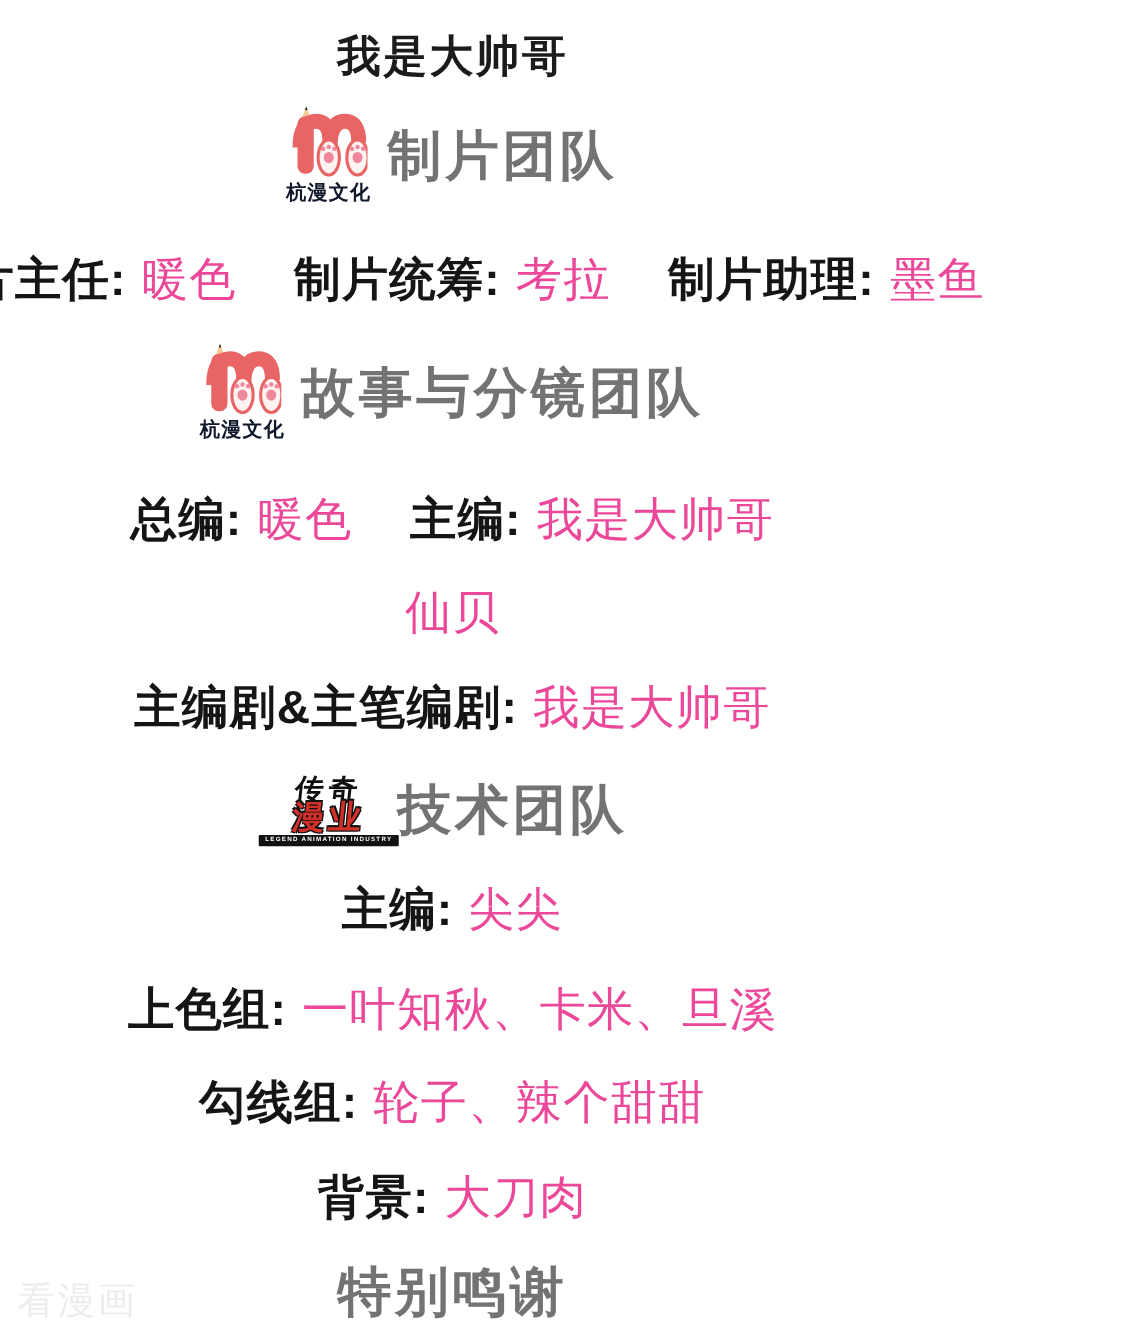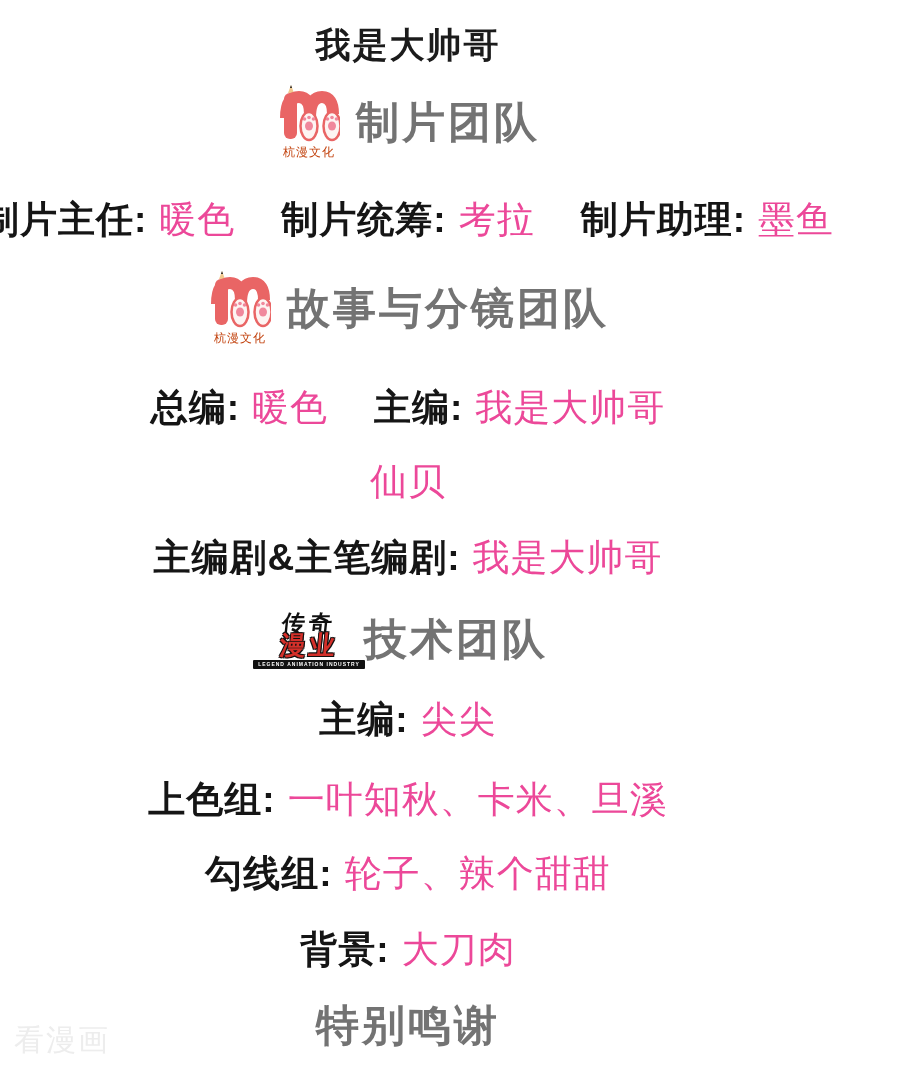--- a/index.html
+++ b/index.html
@@ -6,21 +6,21 @@
   html, body { width: 900px; height: 1071px; }
   body {
     background: #ffffff;
     font-family: "Liberation Sans", "DejaVu Sans", sans-serif;
     color: #181818;
     overflow: hidden;
     position: relative;
   }
   .page {
     width: 724px; height: 1071px;
-    display: flex; flex-direction: column; align-items: center; margin-left: 46px;
+    display: flex; flex-direction: column; align-items: center;
   }
 
   
   .page-title {
     margin-top: 22px;
     font-size: 35px; font-weight: 600; letter-spacing: 2px;
     color: #1b1b1b;
   }
 
   
@@ -35,21 +35,21 @@
   }
   .hdr1 { margin-top: 15px; }
   .hdr2 { margin-top: 25px; }
   .hdr3 { margin-top: 28px; }
   .hdr4 { margin-top: 22px; }
 
   
   .hm-logo { display: flex; flex-direction: column; align-items: center; width: 66px; }
   .hm-logo svg { display: block; }
   .hm-logo .hm-name {
-    font-size: 12px; font-weight: 400; color: #c2410c;
+    font-size: 16px; font-weight: 700; color: #0f172a;
     letter-spacing: 1px; margin-top: -2px; white-space: nowrap;
   }
 
   
   .lg-logo {
     display: flex; flex-direction: column; align-items: center;
     width: 82px; line-height: 1;
   }
   .lg-top {
     font-size: 23px; font-weight: 900; color: #101010;

